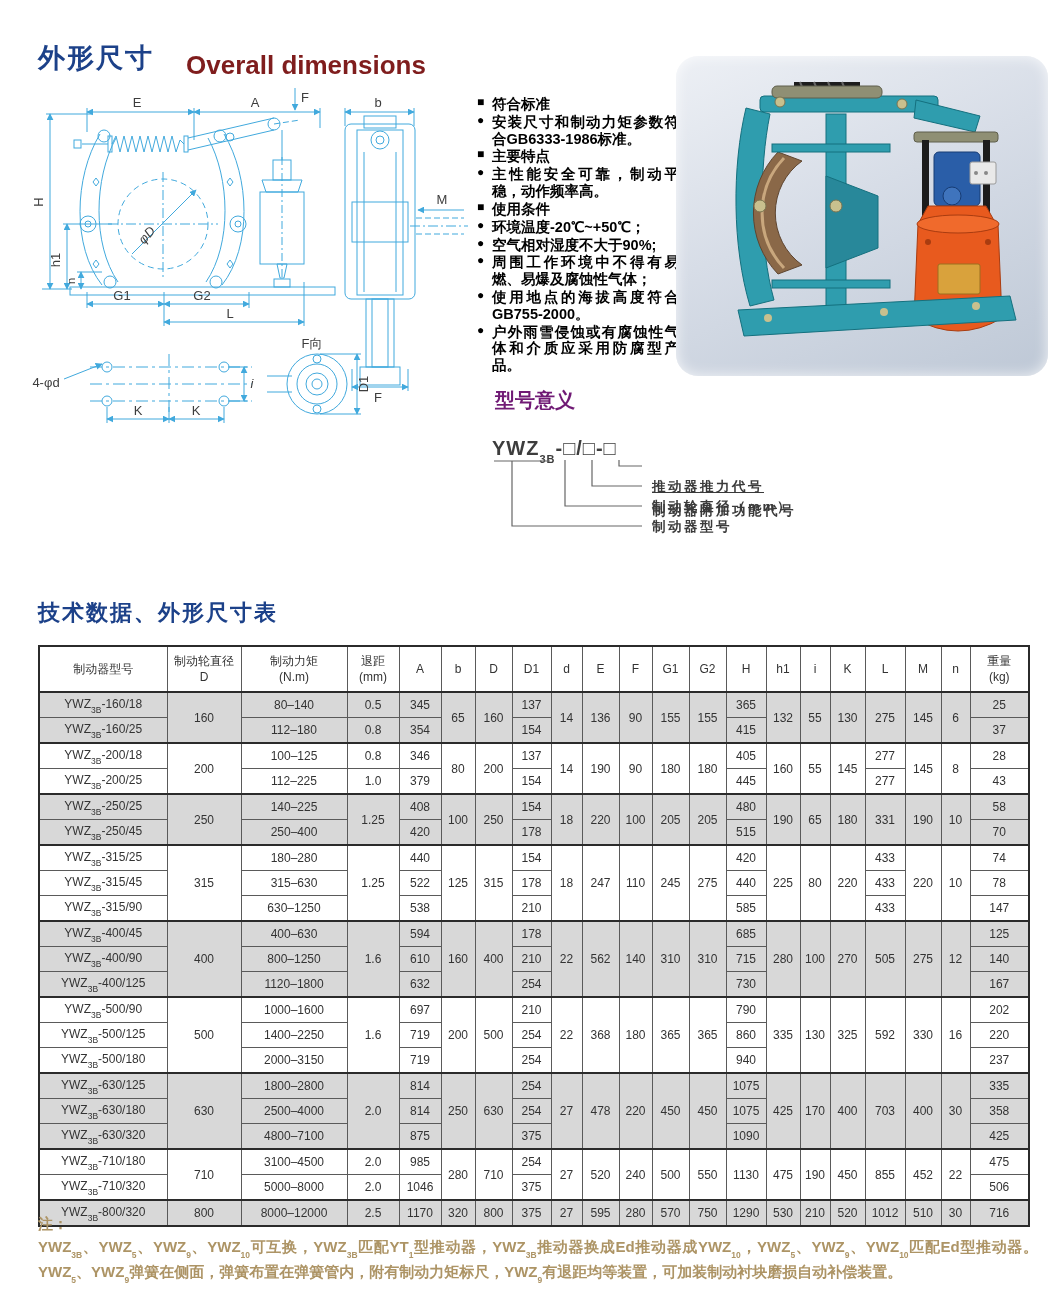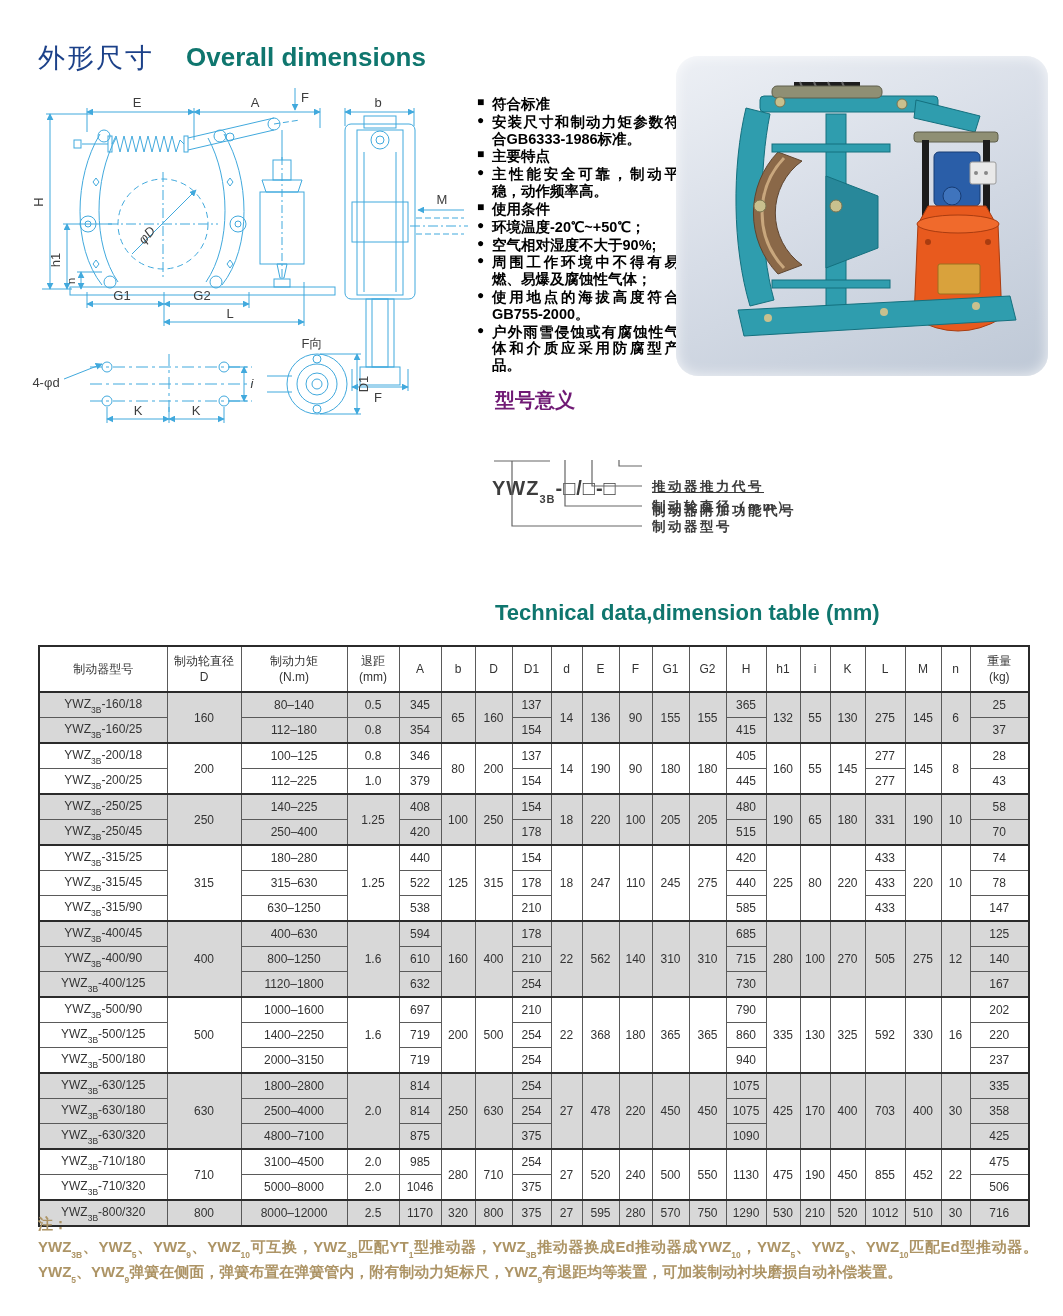--- a/index.html
+++ b/index.html
@@ -1,31 +1,31 @@
 <!DOCTYPE html>
 <html><head>
 <meta charset="utf-8">
 <style>
   html,body{margin:0;padding:0;background:#fff;}
   .page{position:relative;width:1063px;height:1316px;background:#ffffff;overflow:hidden;
         font-family:"Liberation Sans",sans-serif;}
   .abs{position:absolute;}
-  .title-zh{font-size:27px;font-weight:normal;color:#1c4189;letter-spacing:2px;}
-  .title-en{font-size:26px;font-weight:bold;color:#0f766e;}
+  .title-zh{font-size:27px;font-weight:bold;color:#1c4189;letter-spacing:2px;}
+  .title-en{font-size:26px;font-weight:bold;color:#7f1d1d;margin-top:8px;}
   .s2{font-size:22px;}
   
   .bullets{width:202px;color:#000;font-size:14.5px;font-weight:bold;line-height:1.16;}
   .b-item{position:relative;padding-left:15px;margin:0 0 1px 0;text-align:justify;}
   .b-item .mk{position:absolute;left:0;top:0;font-size:12px;}
   
   .photo{border-radius:22px;background:linear-gradient(155deg,#edf0f5 0%,#d7dde7 45%,#bec8d6 100%);
          box-shadow:inset 0 0 14px rgba(255,255,255,.8);}
   
   .tc-title{font-size:20px;font-weight:bold;color:#701a75;line-height:1.15;}
-  .code-line{font-size:20px;color:#3d3d3d;font-weight:bold;letter-spacing:1px;margin-top:40px;}
+  .code-line{font-size:20px;color:#3d3d3d;font-weight:bold;letter-spacing:1px;}
   .code-line sub{font-size:11px;position:relative;top:3px;}
   .tc-label{font-size:13.5px;font-weight:bold;color:#3a3a3a;letter-spacing:2.5px;white-space:nowrap;}
   
   table.tech{border-collapse:collapse;table-layout:fixed;width:990px;border:2px solid #2b2b2b;}
   table.tech th,table.tech td{border:1px solid #5a5a5a;text-align:center;vertical-align:middle;
       font-size:12px;color:#333;overflow:hidden;white-space:nowrap;}
   table.tech th{background:#fff;font-weight:normal;padding:6px 1px;line-height:1.35;}
   table.tech td{height:22px;padding:1px 1px;line-height:1.05;}
   table.tech tr.shade td{background:#d8d8d8;}
   table.tech tr.gstart td{border-top:2px solid #2b2b2b;}
@@ -269,21 +269,21 @@
       <polyline points="100,0 100,26 150,26"></polyline>
       <polyline points="73,0 73,46 150,46"></polyline>
       <polyline points="20,1 20,66 150,66"></polyline>
     </g>
   </svg>
   <div class="abs tc-label" style="left:652px;top:458px;margin-top:44px;">制动器附加功能代号</div>
   <div class="abs tc-label" style="left:652px;top:478px;text-decoration:underline;">推动器推力代号</div>
   <div class="abs tc-label" style="left:652px;top:498px;">制动轮直径（mm）</div>
   <div class="abs tc-label" style="left:652px;top:518px;">制动器型号</div>
 
-  <div class="abs title-en s2" style="left:495px;top:600px;">Technical data,dimension table (mm)</div>
+  <div class="abs title-zh s2" style="left:38px;top:598px;">技术数据、外形尺寸表</div>
 
   <div class="abs" style="left:38px;top:645px;">
     <table class="tech">
       <colgroup>
           <col style="width: 128px;">
           <col style="width: 74px;">
           <col style="width: 106px;">
           <col style="width: 52px;">
           <col style="width: 42px;">
           <col style="width: 34px;">

